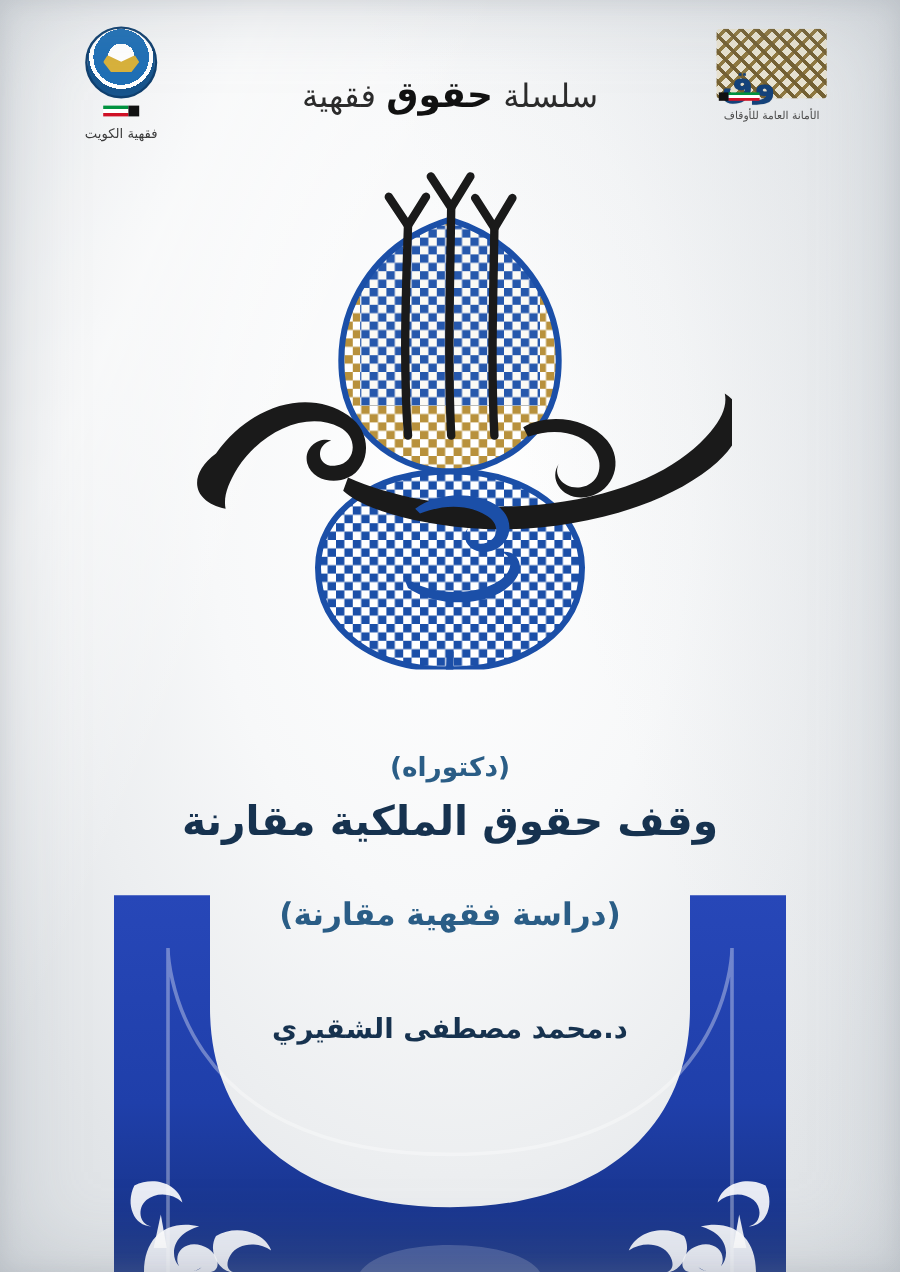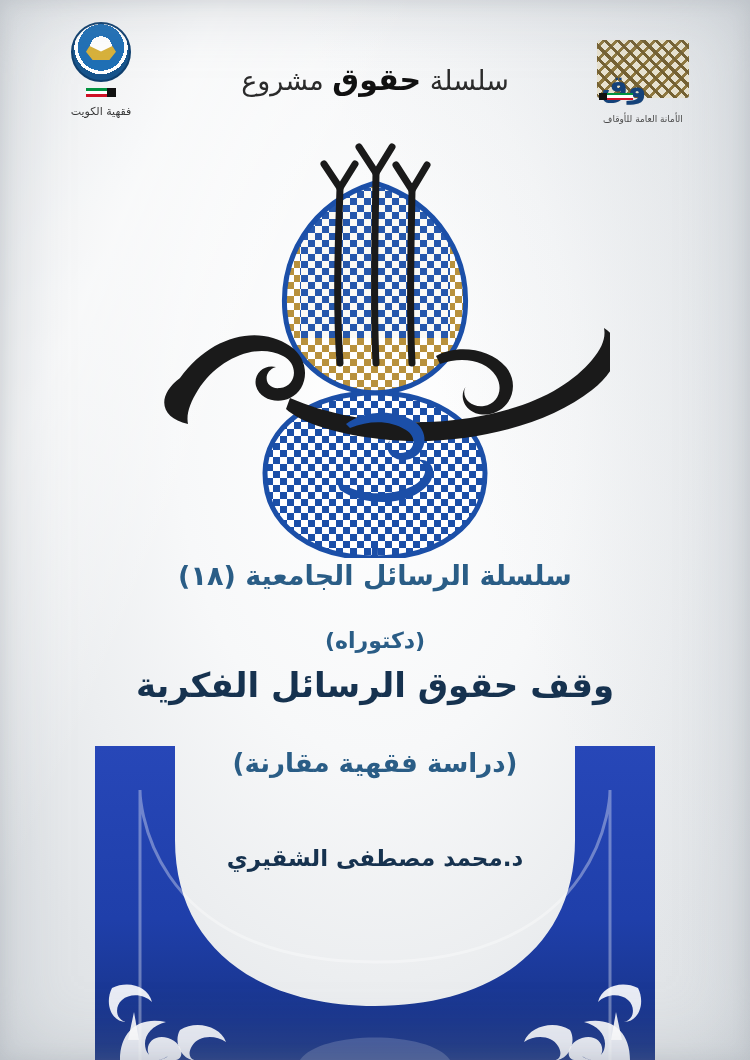--- a/index.html
+++ b/index.html
@@ -44,21 +44,21 @@
     position: absolute;
     top: 24px;
     right: 42px;
     width: 130px;
     text-align: center;
   }
   .awqaf-mark {
     position: relative;
     width: 92px;
     height: 58px;
-    margin: 16px auto;
+    margin: 0 auto;
     border-radius: 12px;
   }
   .awqaf-pattern {
     position: absolute;
     inset: 0;
     background:
       repeating-linear-gradient(45deg, #6f5a2a 0 3px, rgba(255,255,255,0) 3px 9px),
       repeating-linear-gradient(-45deg, #8a7236 0 3px, rgba(255,255,255,0) 3px 9px),
       #e8e2cf;
     border-radius: 3px;
@@ -238,21 +238,21 @@
         <div class="awqaf-pattern"></div>
         <div class="awqaf-calli">وق</div>
         <div class="awqaf-flag"></div>
       </div>
       <div class="awqaf-caption">الأمانة العامة للأوقاف</div>
     </div>
 
     <div class="project-title">
       <span>سلسلة</span>
       <span class="mid">حقوق</span>
-      <span>مشروع</span>
+      <span>فقهية</span>
     </div>
 
     <div class="logo-kuwait">
       <div class="kuwait-seal"></div>
       <div class="kuwait-flag"></div>
       <div class="kuwait-caption">فقهية الكويت</div>
     </div>
   </div>
 
   <div class="emblem">
@@ -327,23 +327,22 @@
         <path d="M210 300 C230 292 250 292 266 302 C276 308 276 320 266 324 C256 328 246 320 250 312
                  C242 322 254 336 270 331 C288 325 290 302 272 292 C250 280 222 284 206 296 Z"></path>
         <path d="M196 352 C216 368 254 370 276 356 C288 348 288 336 278 332 C290 330 298 342 290 354
                  C274 378 226 380 200 362 Z"></path>
       </g>
 
       <path d="M235 415 C235 440 233 455 230 468" stroke="#1b4fa8" stroke-width="6" fill="none"></path>
     </svg>
   </div>
 
-  <div class="series-line">سلسلة الرسائل الجامعية (١٨)</div>
   <div class="series-sub">(دكتوراه)</div>
-  <div class="book-title">وقف حقوق الرسائل الفكرية</div>
+  <div class="book-title">وقف حقوق الملكية مقارنة</div>
   <div class="book-subtitle">(دراسة فقهية مقارنة)</div>
   <div class="author">د.محمد مصطفى الشقيري</div>
 
   <div class="arch">
     <svg viewBox="0 0 750 330" xmlns="http://www.w3.org/2000/svg" aria-hidden="true">
       <defs>
         <linearGradient id="archGrad" x1="0" y1="0" x2="0" y2="1">
           <stop offset="0%" stop-color="#2747b8"></stop>
           <stop offset="55%" stop-color="#1f3faa"></stop>
           <stop offset="100%" stop-color="#15307f"></stop>

